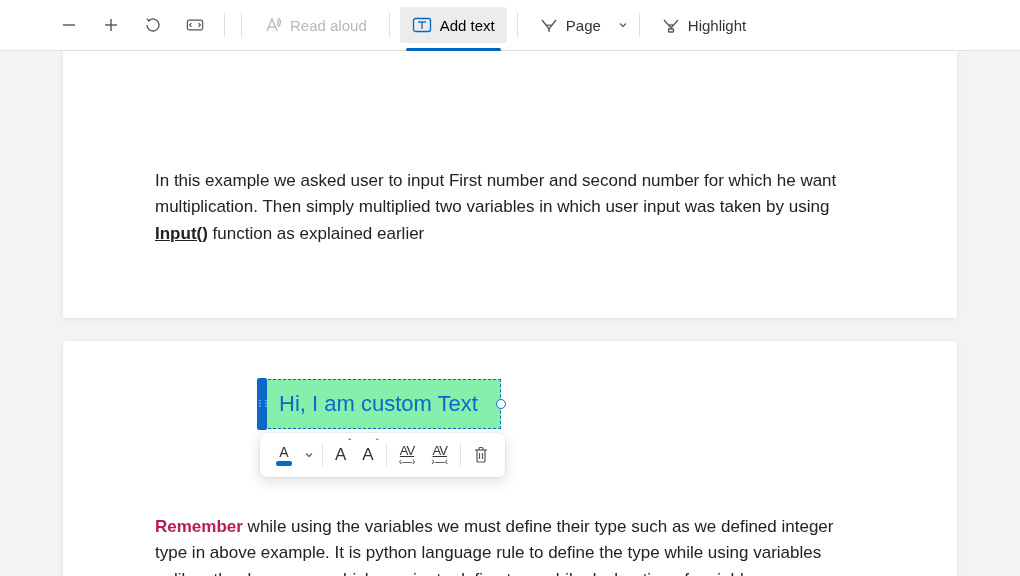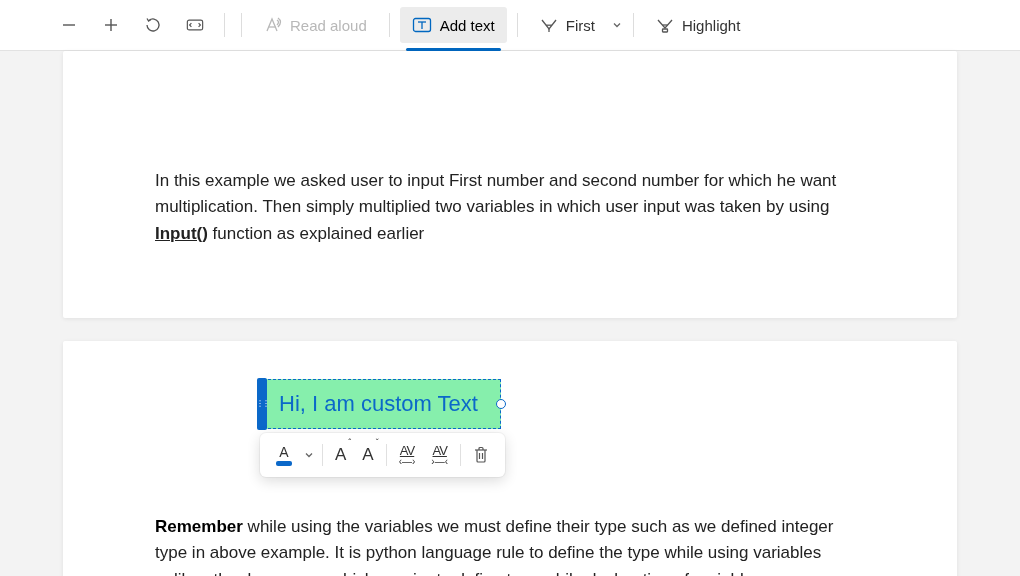--- a/index.html
+++ b/index.html
@@ -70,21 +70,21 @@
     border-radius: 2px;
     padding: 0 92px;
     color: #222;
     font-size: 17px;
     line-height: 1.55;
     position: relative;
   }
   .page1 { margin-top: 0; padding-top: 100px; padding-bottom: 54px; min-height: 236px;}
   .page2 { margin-top: 23px; padding-top: 156px; padding-bottom: 40px; min-height: 280px;}
   .bold { font-weight: 700; text-decoration: underline; }
-  .red { color: #000000; font-weight: 700;}
+  .red { color: #be185d; font-weight: 700;}
 
   .textbox-wrap {
     position: absolute;
     top: 38px;
     left: 195px;
   }
   .textbox {
     position: relative;
     border: 1.5px dashed #0b68c9;
     color: #0b68c9;
@@ -239,21 +239,21 @@
   </div>
 
   <div class="sep"></div>
 
   <div class="tbtn">
     <svg width="18" height="18" viewBox="0 0 18 18" fill="none" stroke="#555" stroke-width="1.3">
         <path d="M2 4 L9 13 L16 4"></path>
         <line x1="6.2" y1="9.2" x2="11.8" y2="9.2"></line>
         <line x1="9" y1="13" x2="9" y2="16"></line>
       </svg>
-    <span class="lbl">First</span>
+    <span class="lbl">Page</span>
   </div>
   <div class="chev">
     <svg width="10" height="10" viewBox="0 0 10 10" fill="none" stroke="#666" stroke-width="1.3">
         <polyline points="2,3.5 5,6.5 8,3.5"></polyline>
       </svg>
   </div>
 
   <div class="sep"></div>
 
   <div class="tbtn">

